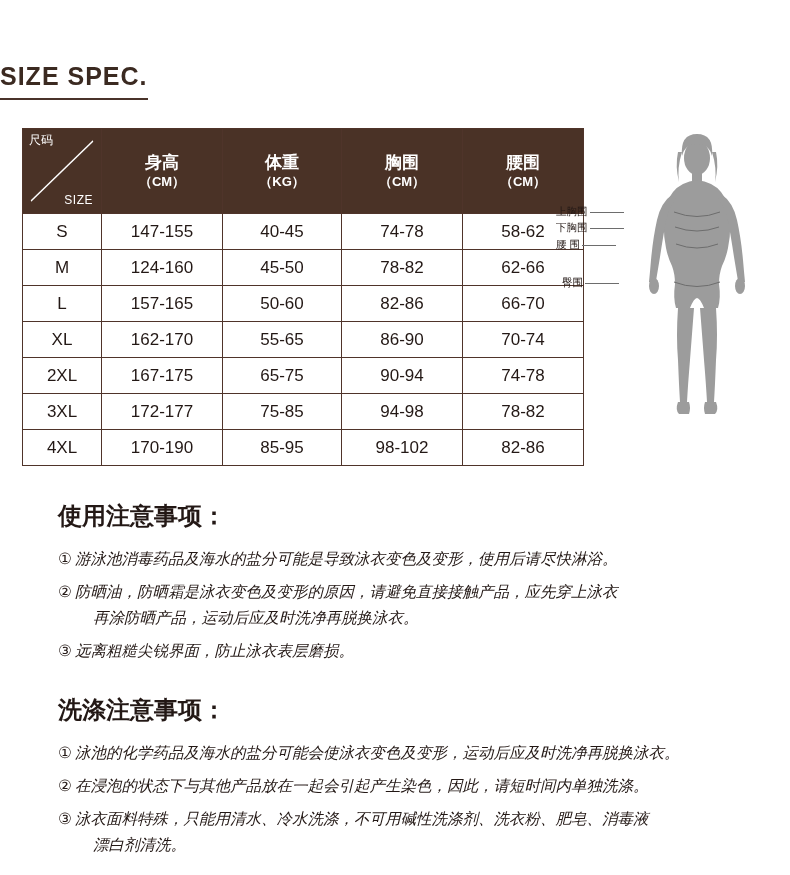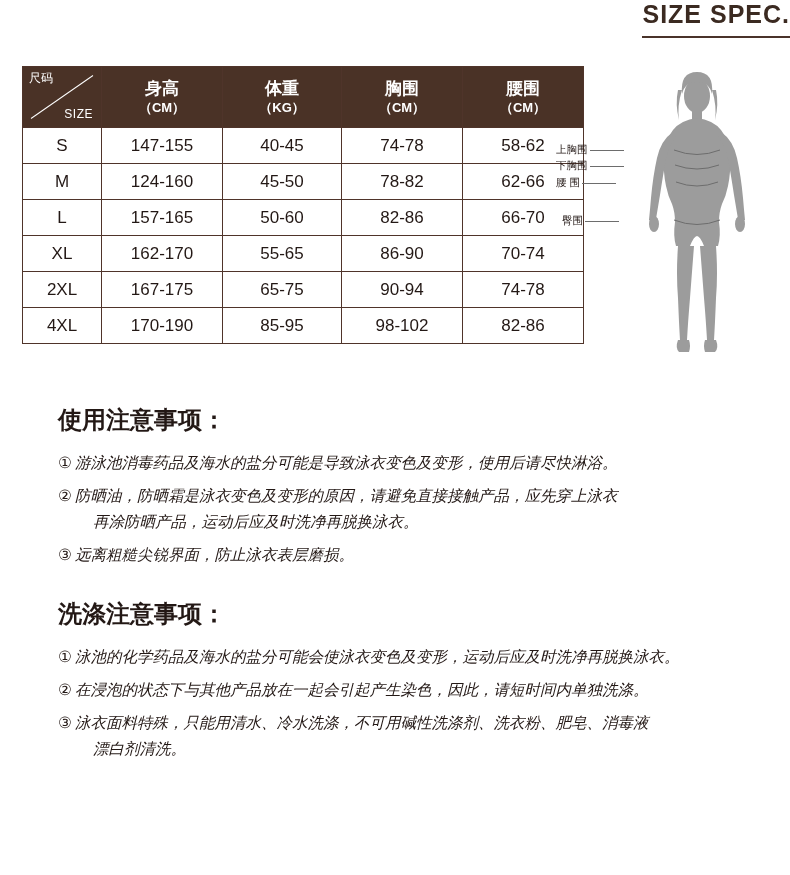--- a/index.html
+++ b/index.html
@@ -11,21 +11,22 @@
     height: 875px;
     background: #ffffff;
     font-family: "Liberation Sans", sans-serif;
     color: #231815;
     position: relative;
     overflow: hidden;
   }
 
   
   .title-wrap {
-    text-align: right;
+    text-align: left;
+    padding-top: 62px;
   }
   .title {
     display: inline-block;
     font-size: 25px;
     font-weight: bold;
     letter-spacing: 1px;
     color: #3b2a21;
     padding-bottom: 7px;
     border-bottom: 2px solid #4a332a;
     font-family: "Liberation Sans", sans-serif;
@@ -51,21 +52,21 @@
     text-align: center;
     font-size: 17px;
     color: #231815;
     font-family: "Liberation Sans", sans-serif;
   }
   .size-table thead th {
     background: #4a3226;
     color: #ffffff;
     height: 56px;
     font-weight: bold;
-    padding: 2px 0;
+    padding: 14px 0;
     line-height: 1.25;
   }
   .size-table thead th .unit {
     display: block;
     font-size: 13px;
     font-weight: bold;
   }
   .size-table thead th .cn {
     display: block;
     font-size: 17px;
@@ -239,20 +240,27 @@
         <td>55-65</td>
         <td>86-90</td>
         <td>70-74</td>
       </tr>
       <tr>
         <td>2XL</td>
         <td>167-175</td>
         <td>65-75</td>
         <td>90-94</td>
         <td>74-78</td>
+      </tr>
+      <tr>
+        <td>3XL</td>
+        <td>172-177</td>
+        <td>75-85</td>
+        <td>94-98</td>
+        <td>78-82</td>
       </tr>
       <tr>
         <td>4XL</td>
         <td>170-190</td>
         <td>85-95</td>
         <td>98-102</td>
         <td>82-86</td>
       </tr>
     </tbody>
   </table>

